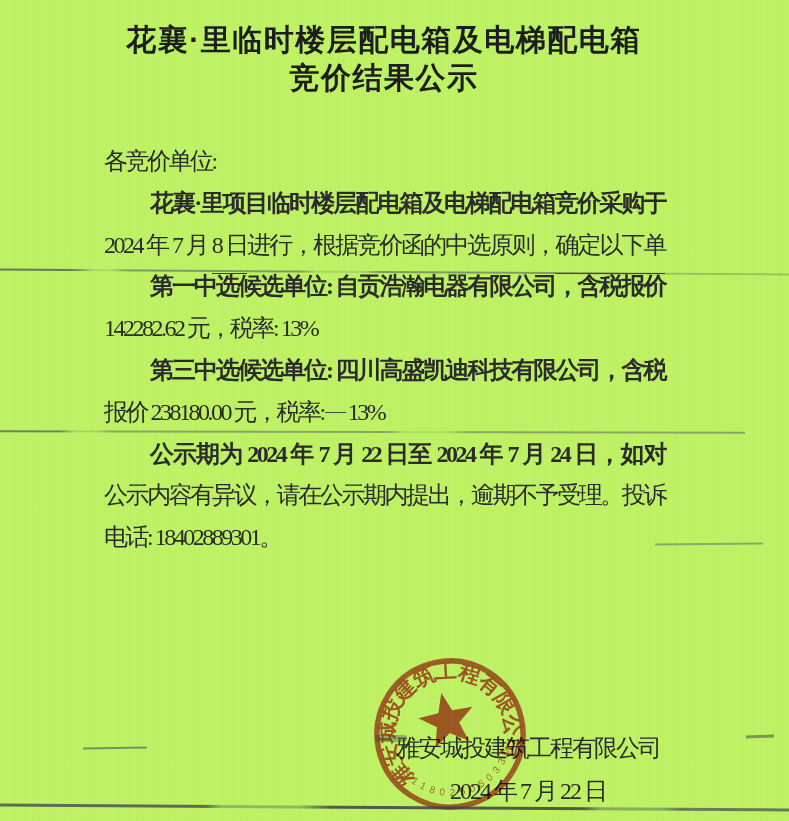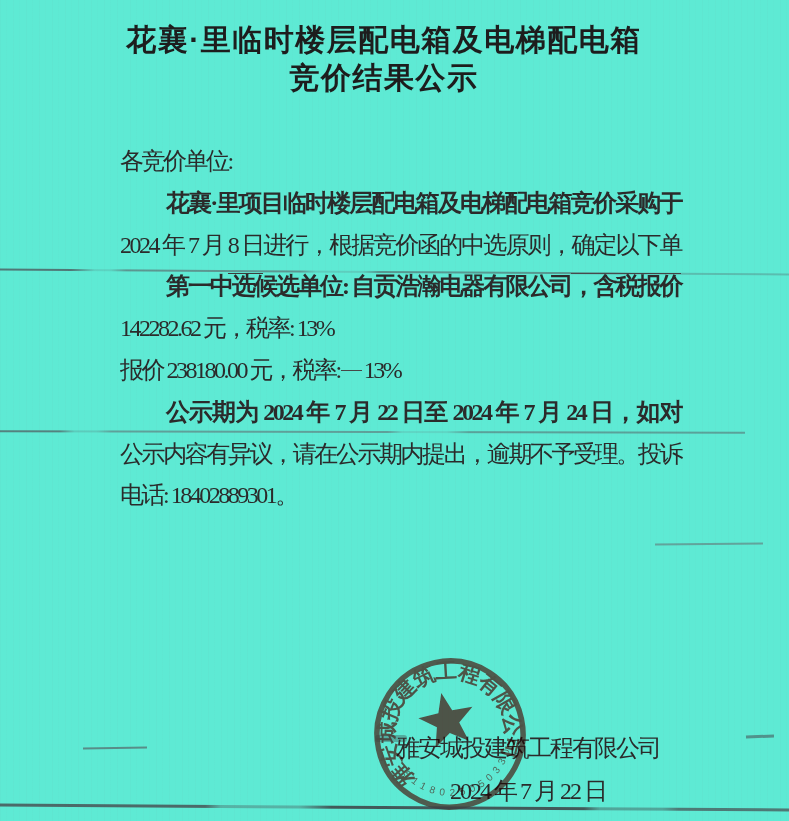--- a/index.html
+++ b/index.html
@@ -1,18 +1,18 @@
 <!DOCTYPE html>
 <html><head>
 <meta charset="utf-8">
 <style>
   html,body{margin:0;padding:0;background:#ffffff;}
   .page{
     position:relative;width:789px;height:821px;overflow:hidden;
-    background:#5eead4;
+    background:#bef264;
     font-family:"Liberation Serif","DejaVu Serif",serif;
     color:#2b2b2b;
   }
   
   .page::before{
     content:"";position:absolute;inset:0;pointer-events:none;
     background:repeating-linear-gradient(90deg,
       rgba(120,125,130,0.035) 0 1px, rgba(0,0,0,0) 1px 6px,
       rgba(120,125,130,0.02) 6px 7px, rgba(0,0,0,0) 7px 13px);
   }
@@ -20,21 +20,20 @@
     position:absolute;left:103px;top:21px;width:562px;
     text-align:center;
     font-family:"Liberation Sans","DejaVu Sans",sans-serif;
     font-weight:700;font-size:30px;line-height:38px;letter-spacing:1.5px;
     color:#1d1d1d;
   }
   .doc-body{
     position:absolute;left:104px;top:141px;width:561px;
     font-size:24px;line-height:41.8px;letter-spacing:-2.5px;
     color:#2b2b2b;
-    margin-left:16px;
   }
   .doc-body p{margin:0;height:41.8px;}
   .indent{padding-left:46px;font-weight:bold;}
   .j{text-align:justify;text-align-last:justify;}
   .u{border-bottom:1.6px solid #3c3c3c;padding-bottom:15px;font-family:Liberation Serif, serif;}
   .inline-dash{
     display:inline-block;width:21px;border-top:1.8px solid #474747;
     vertical-align:7px;margin:0 2px 0 1px;
   }
   .signature{
@@ -60,20 +59,21 @@
     <div>花襄·里临时楼层配电箱及电梯配电箱</div>
     <div>竞价结果公示</div>
   </div>
 
   <div class="doc-body">
     <p>各竞价单位:</p>
     <p class="indent j">花襄·里项目临时楼层配电箱及电梯配电箱竞价采购于</p>
     <p class="j"><span>2024 年 7 月 </span><span class="u">8 日</span><span>进行，根据竞价函的中选原则，</span><span class="u">确定以下单</span></p>
     <p class="indent j">第一中选候选单位: 自贡浩瀚电器有限公司，含税报价</p>
     <p>142282.62 元，税率: 13%</p>
+    <p class="indent j">第三中选候选单位: 四川高盛凯迪科技有限公司，含税</p>
     <p><span>报价 238180.00 元，税率:</span><span class="inline-dash"></span><span>13%</span></p>
     <p class="indent j">公示期为 2024 年 7 月 22 日至 2024 年 7 月 24 日，如对</p>
     <p class="j">公示内容有异议，请在公示期内提出，逾期不予受理。投诉</p>
     <p>电话: 18402889301。</p>
   </div>
 
   <div class="signature">
     <p class="company-line">雅安城投建筑工程有限公司</p>
     <p class="date-line">2024 年 7 月 22 日</p>
   </div>

